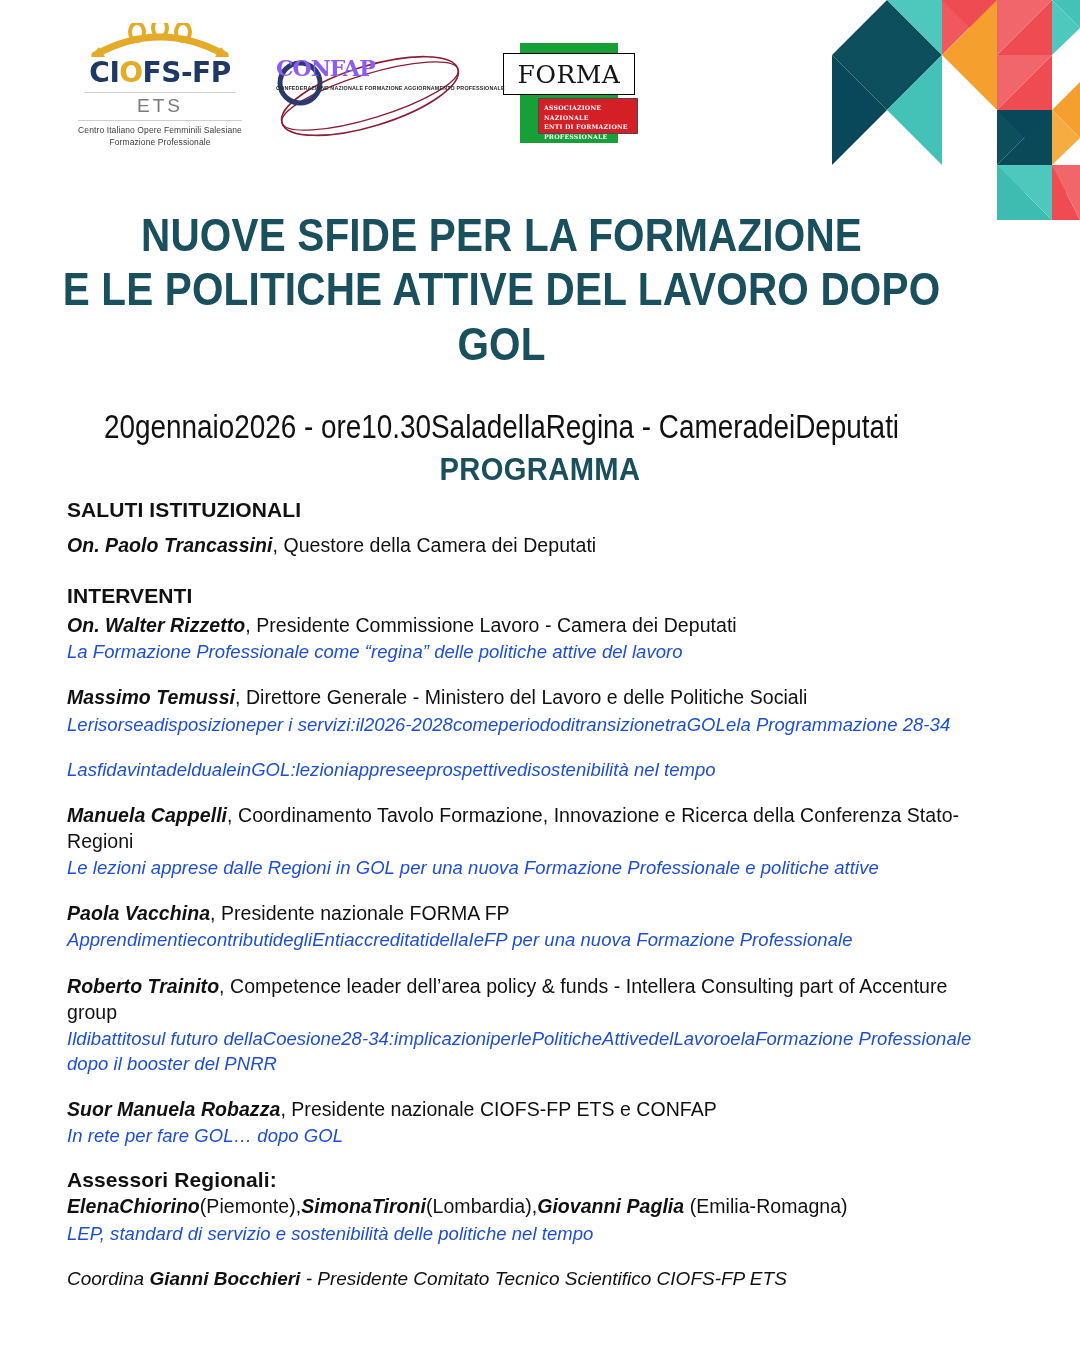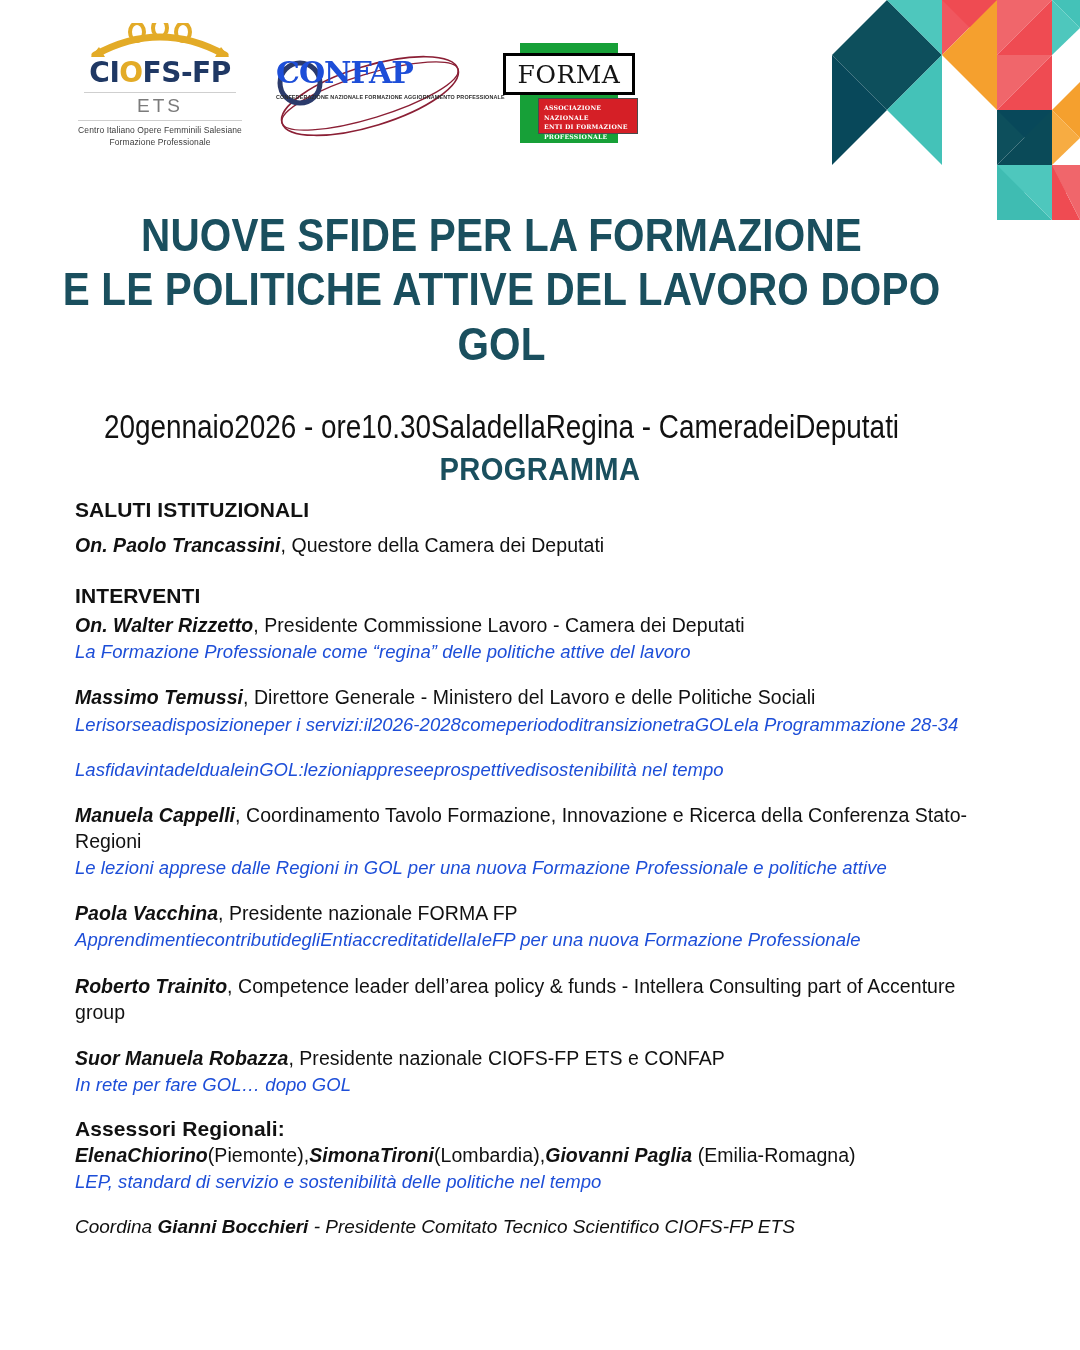--- a/index.html
+++ b/index.html
@@ -80,22 +80,22 @@
   .logo-confap {
     width: 200px;
     position: relative;
     margin-left: 22px;
     padding-top: 14px;
     height: 105px;
   }
   .confap-word {
     font-family: "DejaVu Serif", serif;
     font-weight: bold;
-    font-size: 30px;
-    color: #1d4ed8;
+    font-size: 22px;
+    color: #8b5cf6;
     letter-spacing: -1px;
     position: relative;
     z-index: 2;
     line-height: 1.05;
     padding-left: 4px;
   }
   .confap-sub {
     position: relative;
     z-index: 2;
     font-size: 5.4px;
@@ -127,21 +127,21 @@
     position: absolute;
     left: 22px; top: 0;
     width: 98px; height: 100px;
     background: #17a038;
   }
   .forma-white {
     position: absolute;
     left: 5px; top: 10px;
     width: 132px; height: 42px;
     background: #ffffff;
-    border: 3px solid #000000;
+    border: 1px solid #000000;
     display: flex;
     align-items: center;
     justify-content: center;
   }
   .forma-white span {
     font-family: "DejaVu Serif", serif;
     font-size: 25px;
     color: #141414;
     letter-spacing: 0.5px;
     line-height: 1;
@@ -201,21 +201,21 @@
     font-size: 31px;
     letter-spacing: 0.4px;
     color: #1a4f5e;
     transform: scaleX(0.94);
   }
 
   
   .body-wrap {
     position: absolute;
     top: 496px;
-    left: 75px;
+    left: 67px;
     width: 935px;
   }
 
   .sec-head {
     font-weight: bold;
     font-size: 21px;
     color: #111111;
     letter-spacing: 0.1px;
     margin-top: 2px;
     margin-bottom: 10px;
@@ -373,20 +373,21 @@
     <div class="ent-topic">Le lezioni apprese dalle Regioni in GOL per una nuova Formazione Professionale e politiche attive</div>
   </div>
 
   <div class="entry">
     <div class="ent-line"><b>Paola Vacchina</b><span>, Presidente nazionale FORMA FP</span></div>
     <div class="ent-topic">ApprendimentiecontributidegliEntiaccreditatidellaIeFP per una nuova Formazione Professionale</div>
   </div>
 
   <div class="entry">
     <div class="ent-line"><b>Roberto Trainito</b><span>, Competence leader dell’area policy &amp; funds - Intellera Consulting part of Accenture group</span></div>
+    <div class="ent-topic">Ildibattitosul futuro dellaCoesione28-34:implicazioniperlePoliticheAttivedelLavoroelaFormazione Professionale dopo il booster del PNRR</div>
   </div>
 
   <div class="entry">
     <div class="ent-line"><b>Suor Manuela Robazza</b><span>, Presidente nazionale CIOFS-FP ETS e CONFAP</span></div>
     <div class="ent-topic">In rete per fare GOL… dopo GOL</div>
   </div>
 
   <div class="entry">
     <div class="sec-head" style="margin-bottom:1px;">Assessori Regionali:</div>
     <div class="ent-line assessori"><b>ElenaChiorino</b><span>(Piemonte),</span><b>SimonaTironi</b><span>(Lombardia),</span><b>Giovanni Paglia</b><span> (Emilia-Romagna)</span></div>

